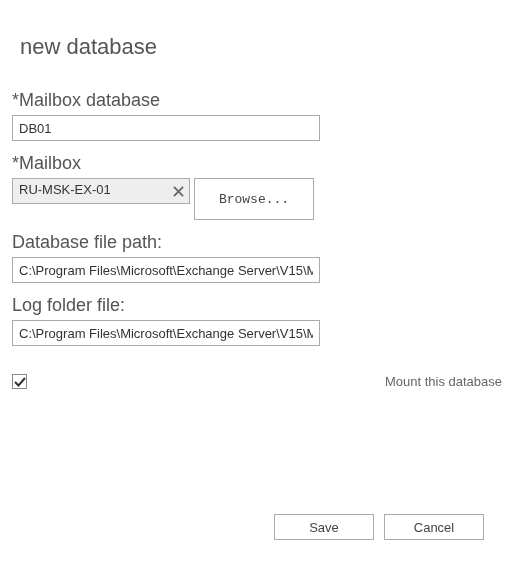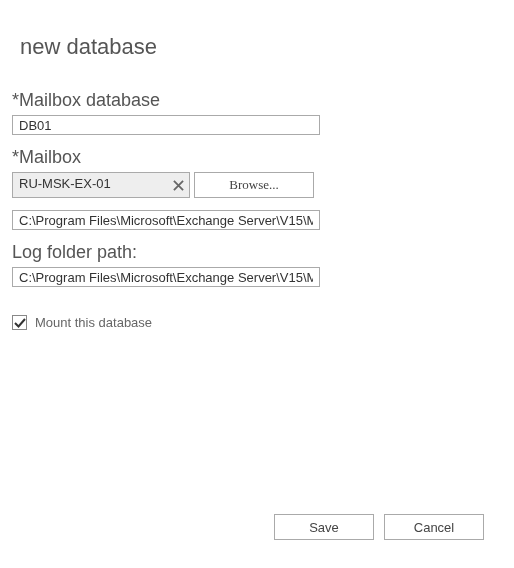--- a/index.html
+++ b/index.html
@@ -29,21 +29,21 @@
       margin-bottom: 12px;
     }
     .field-label {
       display: block;
       color: #555;
       font-size: 18px;
       margin-bottom: 4px;
     }
     .text-input {
       width: 308px;
-      height: 20px;
+      height: 26px;
       border: 1px solid #aaa;
       padding: 2px 6px;
       font-family: inherit;
       font-size: 13px;
       color: #333;
       background: #fff;
     }
     .server-row {
       display: flex;
       align-items: stretch;
@@ -72,33 +72,34 @@
       justify-content: center;
       cursor: pointer;
       color: #666;
     }
     .server-clear svg {
       width: 11px;
       height: 11px;
     }
     .browse-btn {
       width: 120px;
-      height: 26px;
+      height: 42px;
       border: 1px solid #aaa;
       background: #fff;
       color: #444;
-      font-family: Liberation Serif, serif;
+      font-family: Liberation Mono, monospace;
       font-size: 13px;
       cursor: pointer;
     }
     .checkbox-row {
       display: flex;
       align-items: center;
       gap: 8px;
       margin-top: 28px;
+      justify-content: space-between;
     }
     .checkbox {
       width: 15px;
       height: 15px;
       border: 1px solid #888;
       display: flex;
       align-items: center;
       justify-content: center;
       cursor: pointer;
       background: #fff;
@@ -150,25 +151,26 @@
           <svg viewBox="0 0 12 12">
               <path d="M1 1 L11 11 M11 1 L1 11" stroke="#666" stroke-width="2" fill="none"></path>
             </svg>
         </div>
       </div>
       <button class="browse-btn">Browse...</button>
     </div>
   </div>
 
   <div class="field-group">
+    <label class="field-label">Database file path:</label>
     <input type="text" class="text-input" value="C:\Program Files\Microsoft\Exchange Server\V15\Mailbox" style="">
   </div>
 
   <div class="field-group">
-    <label class="field-label">Log folder path:</label>
+    <label class="field-label">Log folder file:</label>
     <input type="text" class="text-input" value="C:\Program Files\Microsoft\Exchange Server\V15\Mailbox" style="">
   </div>
 
   <div class="checkbox-row">
     <div class="checkbox">
       <svg viewBox="0 0 12 12">
           <path d="M1 6 L4.5 9.5 L11 2" stroke="#333" stroke-width="2" fill="none"></path>
         </svg>
     </div>
     <span class="checkbox-label">Mount this database</span>

